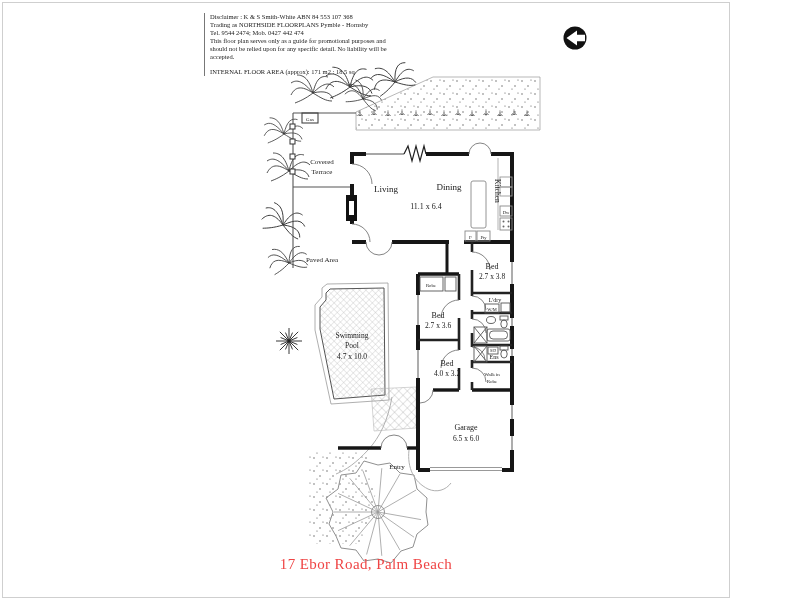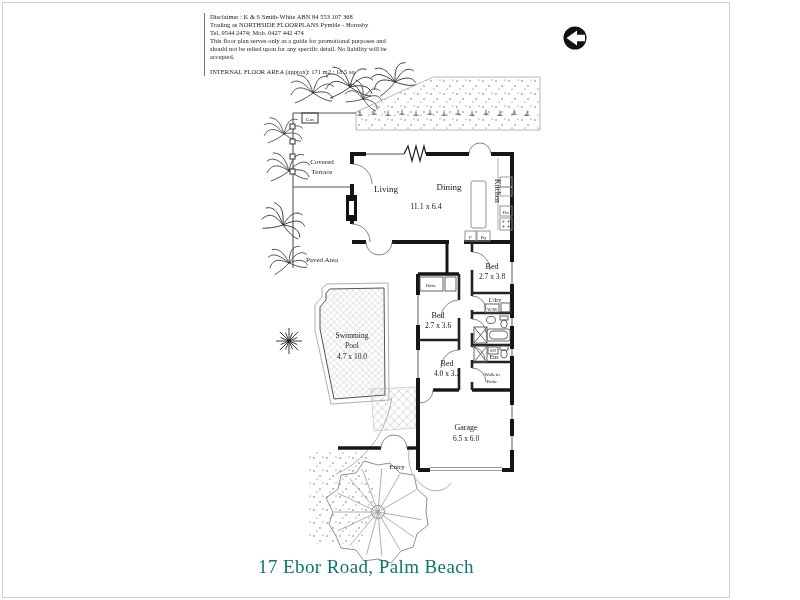--- a/index.html
+++ b/index.html
@@ -3,21 +3,21 @@
 <meta charset="utf-8">
 <style>
   html,body{margin:0;padding:0;background:#fff;width:800px;height:600px;overflow:hidden;}
   #page{position:relative;width:732px;height:600px;background:#fff;font-family:"Liberation Serif",serif;color:#1a1a1a;}
   #frame{position:absolute;left:2px;top:2px;right:2px;bottom:2px;border:1px solid #cfcfcf;pointer-events:none;}
   #plan-svg{position:absolute;left:0;top:0;}
   #disclaimer{position:absolute;left:204px;top:13px;width:200px;border-left:1px solid #777;
     padding-left:5px;font-size:6.5px;line-height:8px;color:#222;}
   #floor-area{margin-top:7px;}
   #title{position:absolute;left:0;right:0;top:556px;text-align:center;
-    font-size:19px;letter-spacing:.4px;color:#0f766e;}
+    font-size:15px;letter-spacing:.4px;color:#ef4444;}
   svg text{font-family:"Liberation Serif",serif;fill:#1a1a1a;}
 </style>
 </head>
 <body>
 
 <div id="page">
   <div id="frame"></div>
 
   <div id="disclaimer">
     <div>Disclaimer :  K &amp; S Smith-White   ABN 84 553 107 368</div>

